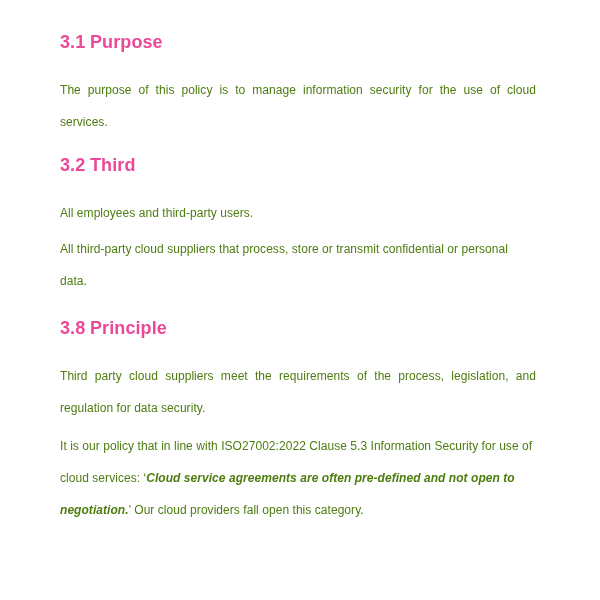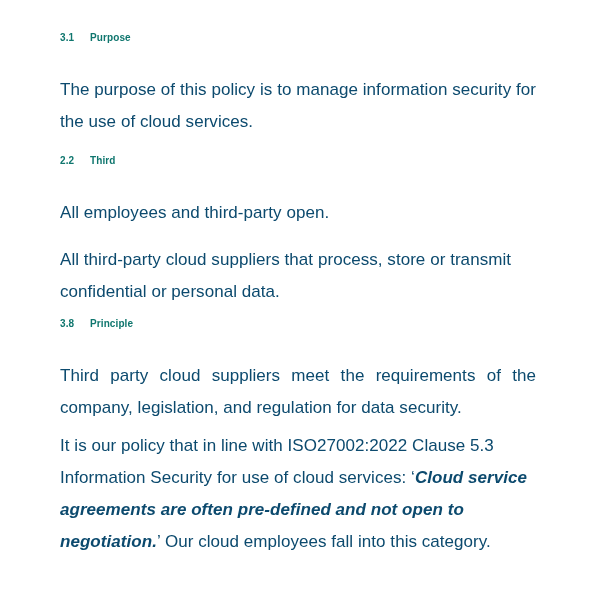--- a/index.html
+++ b/index.html
@@ -23,34 +23,34 @@
   }
 
   .content {
     position: absolute;
     left: 60px;
     top: 0;
     width: 476px;
   }
 
   .heading {
-    font-size: 10px;
+    font-size: 18px;
     font-weight: bold;
-    color: #0f766e;
+    color: #ec4899;
     letter-spacing: 0.1px;
     white-space: nowrap;
   }
   .heading .num {
     display: inline-block;
     min-width: 30px;
   }
 
   .para {
-    font-size: 17px;
-    color: #0c4a6e;
+    font-size: 12px;
+    color: #4d7c0f;
     line-height: 32px;
     text-align: left;
     letter-spacing: 0.05px;
   }
   .para.justify {
     text-align: justify;
     text-align-last: left;
   }
 
   .quote-em {
@@ -58,49 +58,49 @@
     font-style: italic;
   }
 
   
   .blk { position: absolute; left: 0; width: 476px; }
 
   .h-31  { top: 32px; }
   .p-31  { top: 74px; }
   .h-32  { top: 155px; }
   .p-321 { top: 197px; }
-  .p-322 { top: 244px; }
+  .p-322 { top: 233px; }
   .h-33  { top: 318px; }
   .p-331 { top: 360px; }
   .p-332 { top: 430px; }
 </style>
 </head>
 <body>
 
 <div id="page">
   <div class="content">
 
     <div class="blk h-31 heading">
       <span class="num">3.1</span><span>Purpose</span>
     </div>
 
     <div class="blk p-31 para justify">The purpose of this policy is to manage information security for the use of cloud services.</div>
 
     <div class="blk h-32 heading">
-      <span class="num">2.2</span><span>Third</span>
+      <span class="num">3.2</span><span>Third</span>
     </div>
 
-    <div class="blk p-321 para">All employees and third-party open.</div>
+    <div class="blk p-321 para">All employees and third-party users.</div>
 
     <div class="blk p-322 para">All third-party cloud suppliers that process, store or transmit confidential or personal data.</div>
 
     <div class="blk h-33 heading">
       <span class="num">3.8</span><span>Principle</span>
     </div>
 
-    <div class="blk p-331 para justify">Third party cloud suppliers meet the requirements of the company, legislation, and regulation for data security.</div>
+    <div class="blk p-331 para justify">Third party cloud suppliers meet the requirements of the process, legislation, and regulation for data security.</div>
 
     <div class="blk p-332 para">
-      <span>It is our policy that in line with ISO27002:2022 Clause 5.3 Information Security for use of cloud services: ‘</span><span class="quote-em">Cloud service agreements are often pre-defined and not open to negotiation.</span><span>’ Our cloud employees fall into this category.</span>
+      <span>It is our policy that in line with ISO27002:2022 Clause 5.3 Information Security for use of cloud services: ‘</span><span class="quote-em">Cloud service agreements are often pre-defined and not open to negotiation.</span><span>’ Our cloud providers fall open this category.</span>
     </div>
 
   </div>
 </div>
 
 </body></html>

